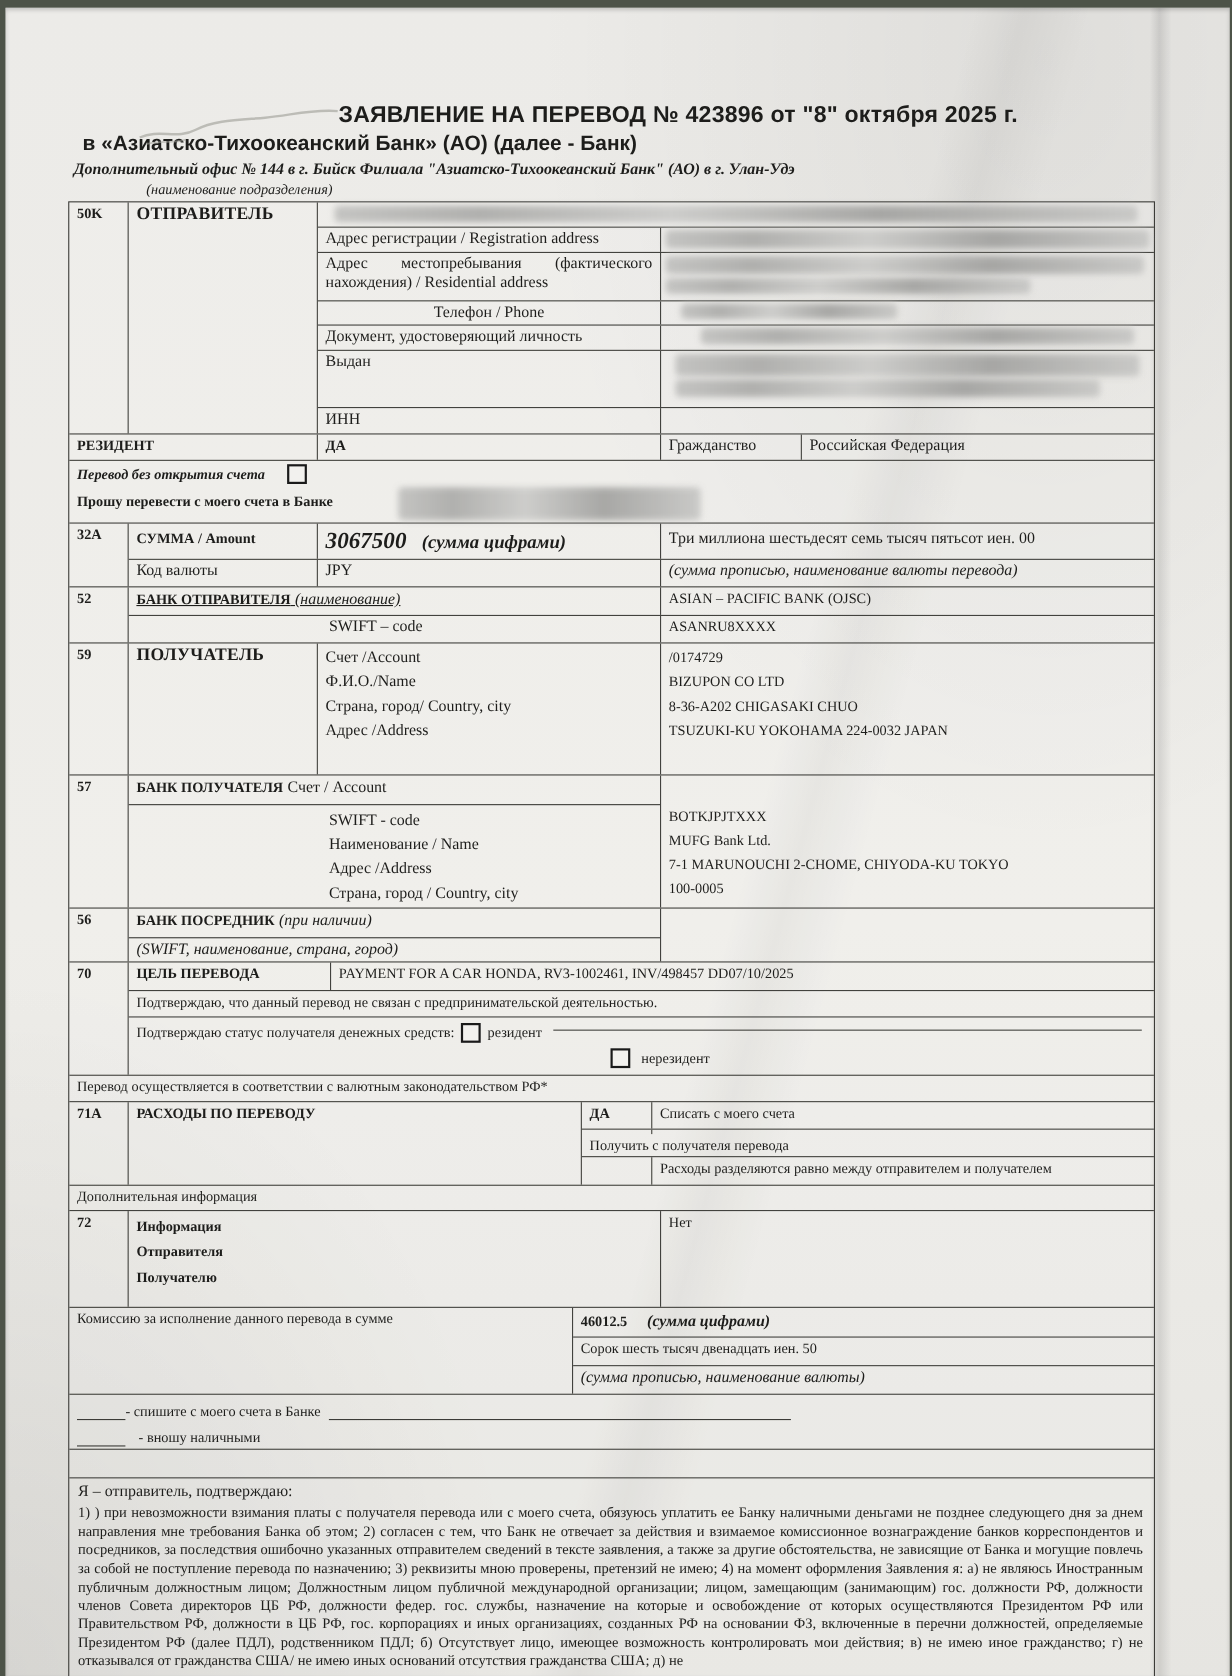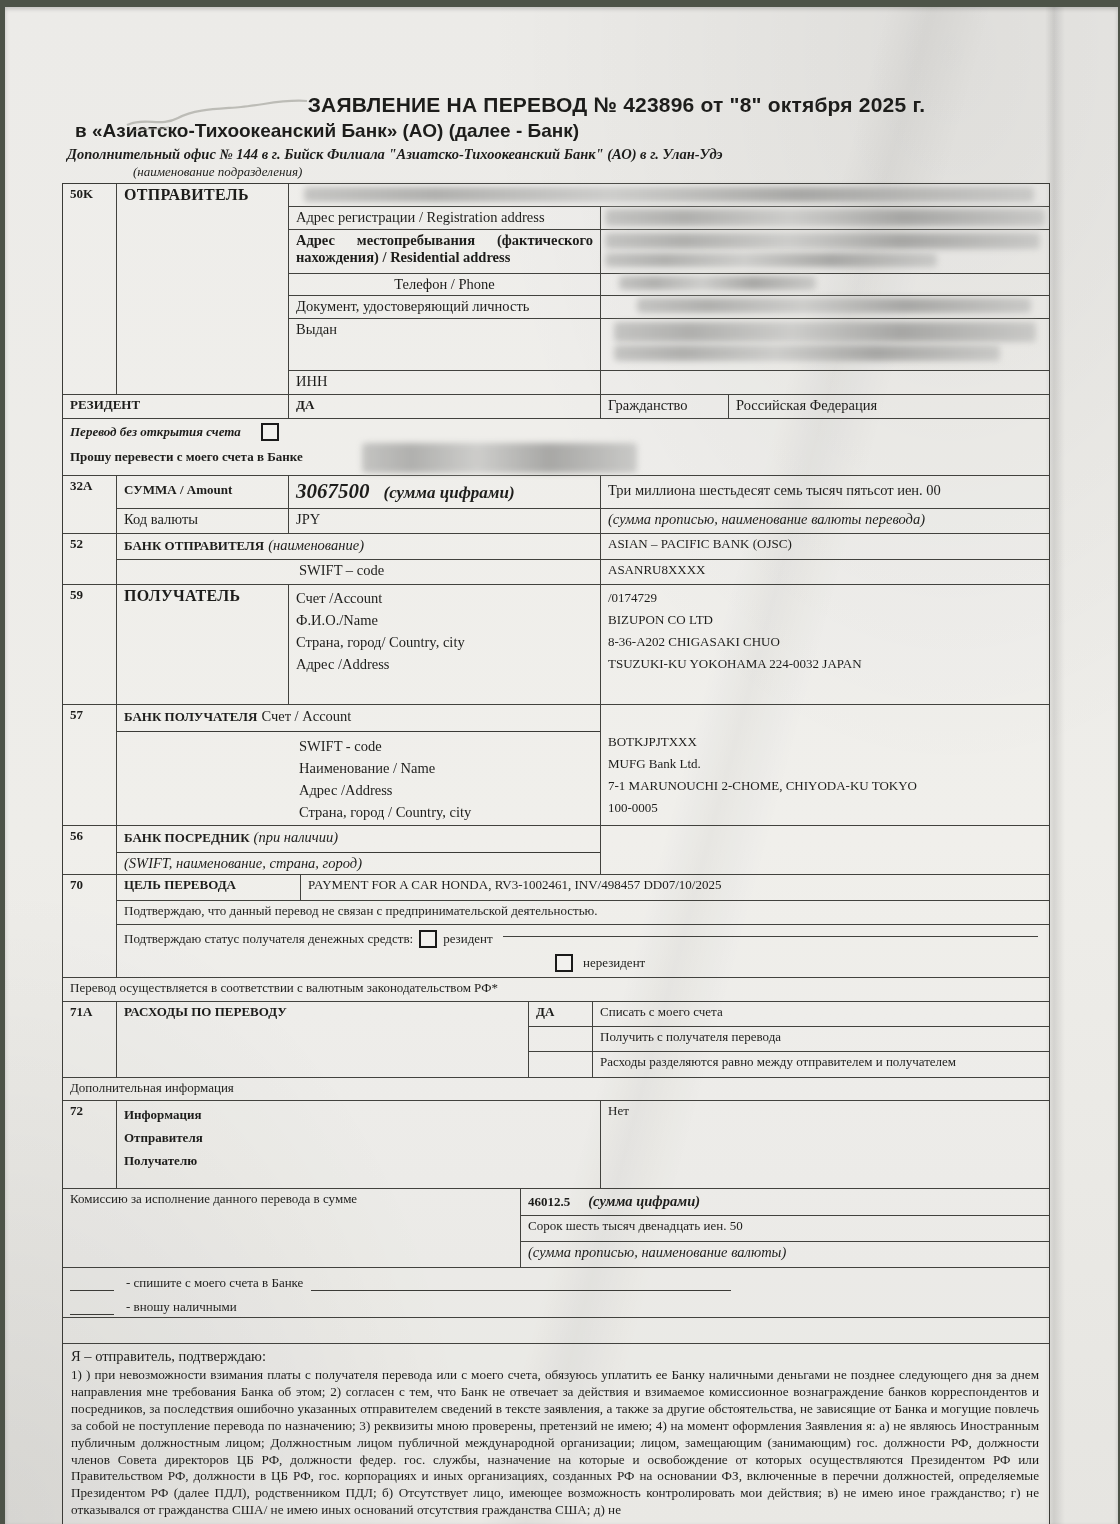--- a/index.html
+++ b/index.html
@@ -79,21 +79,21 @@
               <div class="redact" style="left:2%;top:3px;width:96%;height:15px;"></div>
             </div>
         </div>
         <div class="sr" style="min-height:23px;">
           <div class="c w-sub fs14">Адрес регистрации / Registration address</div>
           <div class="c fl last">
               <div class="redact" style="left:1%;top:2px;width:98%;height:17px;"></div>
             </div>
         </div>
         <div class="sr" style="min-height:44px;">
-          <div class="c w-sub fs14" style="text-align:justify;font-weight:bold;">Адрес местопребывания (фактического нахождения) / Residential address</div>
+          <div class="c w-sub fs14" style="text-align:justify;">Адрес местопребывания (фактического нахождения) / Residential address</div>
           <div class="c fl last">
             <div class="redact" style="left:1%;top:3px;width:97%;height:16px;"></div>
             <div class="redact" style="left:1%;top:23px;width:74%;height:14px;"></div>
           </div>
         </div>
         <div class="sr" style="min-height:22px;text-align:center;">
           <div class="c w-sub fs14">Телефон / Phone</div>
           <div class="c fl last">
               <div class="redact" style="left:4%;top:2px;width:44%;height:14px;"></div>
             </div>
@@ -154,21 +154,21 @@
           <div class="c w-sub fs14">JPY</div>
           <div class="c fl last i fs14">(сумма прописью, наименование валюты перевода)</div>
         </div>
       </div>
     </div>
 
     <div class="r">
       <div class="c w-code fs15">52</div>
       <div class="grow">
         <div class="sr" style="min-height:26px;">
-          <div class="c" style="width:484px;">
+          <div class="c" style="width:484px;text-decoration:underline;">
             <span class="b fs15">БАНК ОТПРАВИТЕЛЯ</span>
             <span class="i fs14">(наименование)</span>
           </div>
           <div class="c fl last fs15">ASIAN – PACIFIC BANK (OJSC)</div>
         </div>
         <div class="sr" style="min-height:24px;">
           <div class="c fs14" style="width:484px;padding-left:182px;">SWIFT – code</div>
           <div class="c fl last fs15">ASANRU8XXXX</div>
         </div>
       </div>
@@ -257,21 +257,21 @@
     </div>
 
     <div class="r">
       <div class="c w-code fs15">71A</div>
       <div class="c b fs15" style="width:412px;">РАСХОДЫ ПО ПЕРЕВОДУ</div>
       <div class="grow">
         <div class="sr" style="min-height:25px;">
           <div class="c b fs15" style="width:64px;">ДА</div>
           <div class="c fl last fs15">Списать с моего счета</div>
         </div>
-        <div class="sr" style="min-height:25px;">
+        <div class="sr" style="min-height:25px;flex-direction:column;">
           <div class="c" style="width:64px;"></div>
           <div class="c fl last fs15">Получить с получателя перевода</div>
         </div>
         <div class="sr" style="min-height:25px;">
           <div class="c" style="width:64px;"></div>
           <div class="c fl last fs15">Расходы разделяются равно между отправителем и получателем</div>
         </div>
       </div>
     </div>
 
@@ -302,21 +302,21 @@
           <div class="c fl last fs15">Сорок шесть тысяч двенадцать иен. 50</div>
         </div>
         <div class="sr" style="min-height:25px;">
           <div class="c fl last i fs14">(сумма прописью, наименование валюты)</div>
         </div>
       </div>
     </div>
     <div class="r" style="min-height:25px;border-bottom:none;">
       <div class="c fl last" style="display:flex;align-items:flex-end;padding-bottom:2px;">
         <span class="ul" style="width:44px;height:16px;"></span>
-        <span class="fs15" style="margin-left:12px;">- спишите с моего счета в Банке</span>
+        <span class="fs15" style="">- спишите с моего счета в Банке</span>
         <span class="ul" style="width:420px;height:16px;margin-left:8px;"></span>
       </div>
     </div>
     <div class="r" style="min-height:25px;">
       <div class="c fl last" style="display:flex;align-items:flex-end;padding-bottom:2px;">
         <span class="ul" style="width:44px;height:16px;"></span>
         <span class="fs15" style="margin-left:12px;">- вношу наличными</span>
       </div>
     </div>
 

